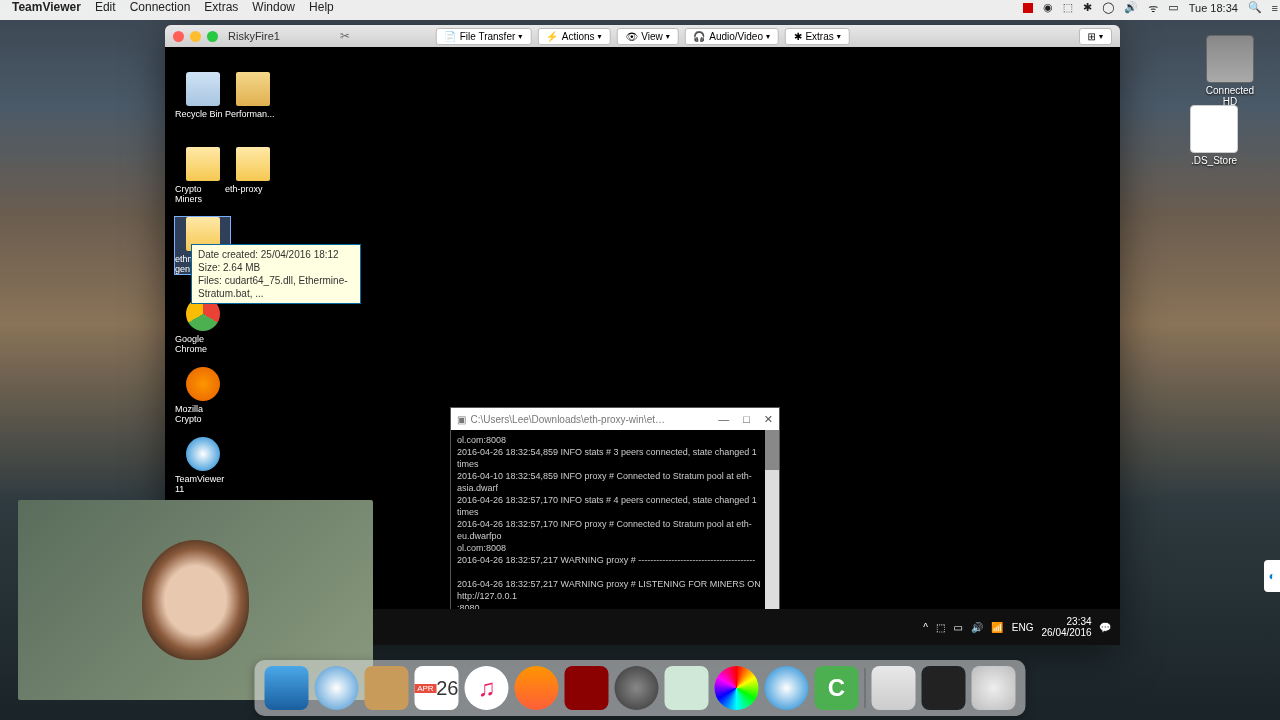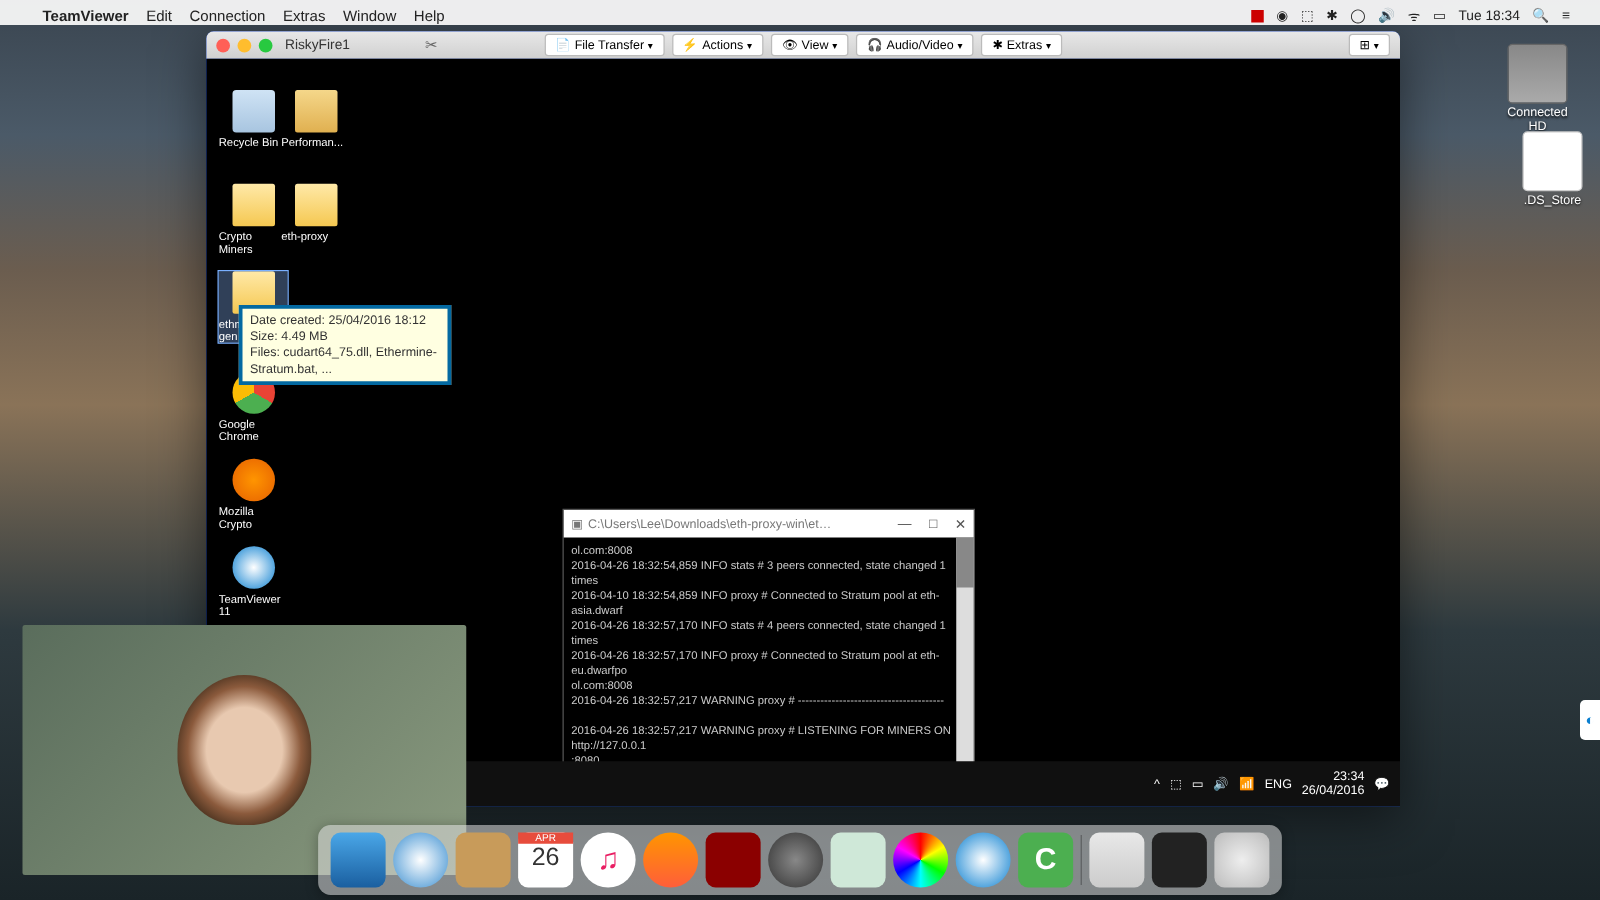--- a/index.html
+++ b/index.html
@@ -1,46 +1,46 @@
 <!DOCTYPE html>
 <html><head>
 <meta charset="utf-8">
 <style>
 * { margin:0; padding:0; box-sizing:border-box; font-family:-apple-system,"Helvetica Neue",Arial,sans-serif; }
 body { width:1280px; height:720px; overflow:hidden; position:relative; background:linear-gradient(180deg,#3a4550 0%,#4b5a68 15%,#6b5d4f 30%,#8a7358 45%,#2e3a3f 70%,#1a2428 100%); }
 
-.mac-menubar{position:absolute;top:0;left:0;right:0;height:20px;background:rgba(245,245,245,.96);display:flex;align-items:flex-end;padding:0 24px;font-size:12px;color:#222;z-index:10;}
+.mac-menubar{position:absolute;top:0;left:0;right:0;height:20px;background:rgba(245,245,245,.96);display:flex;align-items:flex-start;padding:0 2px;font-size:12px;color:#222;z-index:10;}
 .mac-menubar .apple{font-size:14px;margin-right:10px;}
 .mac-menubar .menu-item{margin-right:14px;cursor:default;}
 .mac-menubar .right{margin-left:auto;display:flex;align-items:center;gap:10px;font-size:11px;}
 .mac-menubar .right span{display:inline-block;}
 
 .mac-di{position:absolute;width:60px;text-align:center;color:#fff;font-size:10px;text-shadow:0 1px 2px #000;}
 .mac-di .ico{width:48px;height:48px;margin:0 auto 2px;border-radius:4px;}
 .hd-ico{background:linear-gradient(#888,#aaa);border:1px solid #666;}
 .file-ico{background:#fff;border:1px solid #ccc;}
 
-.tv-window{position:absolute;left:165px;top:25px;width:955px;height:620px;background:#1d4ed8;border-radius:6px 6px 0 0;box-shadow:0 10px 40px rgba(0,0,0,.5);overflow:hidden;}
+.tv-window{position:absolute;left:165px;top:25px;width:955px;height:620px;background:#737373;border-radius:6px 6px 0 0;box-shadow:0 10px 40px rgba(0,0,0,.5);overflow:hidden;}
 .tv-titlebar{height:22px;background:linear-gradient(#e8e8e8,#d0d0d0);display:flex;align-items:center;padding:0 8px;font-size:11px;position:relative;}
 .traffic{display:flex;gap:6px;margin-right:10px;}
 .traffic span{width:11px;height:11px;border-radius:50%;}
 .tr-red{background:#ff5f57;} .tr-yel{background:#ffbd2e;} .tr-grn{background:#28c940;}
 .tv-toolbar{position:absolute;left:50%;transform:translateX(-50%);display:flex;gap:6px;}
 .tv-tbtn{background:#fff;border:1px solid #bbb;border-radius:3px;padding:2px 8px;font-size:10px;display:flex;align-items:center;gap:3px;cursor:pointer;}
 .tv-tbtn .caret{font-size:8px;}
 .tv-title{font-size:11px;color:#333;}
 
 .remote{position:absolute;top:22px;left:0;right:0;bottom:0;background:#000;}
 .win-di{position:absolute;width:55px;color:#fff;font-size:9px;}
 .win-di .wico{width:34px;height:34px;margin:0 auto 3px;}
 .folder-ico{background:linear-gradient(#ffe9a8,#f5c851);border-radius:2px;}
 .bin-ico{background:linear-gradient(#cfe3f5,#a8c5e0);border-radius:3px;}
 .app-ico{border-radius:50%;}
 
-.tooltip{position:absolute;background:#ffffe1;border:3px solid #0369a1;font-size:10px;color:#333;padding:3px 6px;line-height:13px;z-index:5;}
+.tooltip{position:absolute;background:#ffffe1;border:1px solid #0369a1;font-size:10px;color:#333;padding:3px 6px;line-height:13px;z-index:5;}
 
 .cmd{position:absolute;background:#000;border:1px solid #555;}
 .cmd-title{height:22px;background:#fff;color:#777;font-size:10px;display:flex;align-items:center;padding:0 6px;}
 .cmd-title .cbtns{margin-left:auto;display:flex;gap:14px;color:#555;font-size:11px;}
 .cmd-body{padding:4px 6px;font-family:Consolas,monospace;font-size:9px;color:#ccc;line-height:12px;overflow:hidden;position:relative;}
 .cmd-scroll{position:absolute;right:0;top:0;bottom:0;width:14px;background:#ddd;}
 .cmd-thumb{position:absolute;right:0;top:0;width:14px;height:40px;background:#888;}
 
 .win-taskbar{position:absolute;bottom:0;left:0;right:0;height:36px;background:#101010;display:flex;align-items:center;padding:0 8px;color:#fff;font-size:10px;}
 .win-taskbar .tleft{display:flex;gap:12px;align-items:center;}
@@ -78,21 +78,21 @@
     <span>Tue 18:34</span>
     <span>🔍</span>
     <span>≡</span>
   </div>
 </div>
 
 <div class="mac-di" style="right:20px;top:35px;">
   <div class="ico hd-ico"></div>
   <span>Connected HD</span>
 </div>
-<div class="mac-di" style="right:8px;top:105px;">
+<div class="mac-di" style="right:36px;top:105px;">
   <div class="ico file-ico"></div>
   <span>.DS_Store</span>
 </div>
 
 <div class="tv-tab">◐</div>
 
 <div class="tv-window">
   <div class="tv-titlebar">
     <div class="traffic">
       <span class="tr-red"></span>
@@ -120,21 +120,21 @@
     <div class="win-di" style="left:10px;top:170px;background:rgba(120,160,220,.4);outline:1px solid #7ab0ff"><div class="wico folder-ico"></div><span>ethmin 41-gen</span></div>
     <div class="win-di" style="left:10px;top:250px"><div class="wico app-ico" style="background:conic-gradient(#ea4335 0 120deg,#4caf50 120deg 240deg,#fbbc05 240deg 360deg)"></div><span>Google Chrome</span></div>
     <div class="win-di" style="left:10px;top:320px"><div class="wico app-ico" style="background:radial-gradient(#ff9500,#e66000)"></div><span>Mozilla Crypto</span></div>
     <div class="win-di" style="left:10px;top:390px"><div class="wico app-ico" style="background:radial-gradient(#fff,#0a7fd0)"></div><span>TeamViewer 11</span></div>
     <div class="win-di" style="left:10px;top:455px">
         <div class="wico" style="background:#fff;display:flex;align-items:center;justify-content:center;color:#0061ff;font-size:18px">⬚</div>
       </div>
 
     <div class="tooltip" style="left:26px;top:197px;width:170px">
       <div>Date created: 25/04/2016 18:12</div>
-      <div>Size: 4.49 MB</div>
+      <div>Size: 2.64 MB</div>
       <div>Files: cudart64_75.dll, Ethermine-Stratum.bat, ...</div>
     </div>
 
     <div class="cmd" style="left:285px;top:360px;width:330px;height:225px">
       <div class="cmd-title">
         <span>▣</span>
         <span style="margin-left:4px;overflow:hidden;white-space:nowrap;text-overflow:ellipsis;max-width:200px">C:\Users\Lee\Downloads\eth-proxy-win\eth-proxy\eth-prox...</span>
         <div class="cbtns">
           <span>—</span>
           <span>□</span>
@@ -182,21 +182,21 @@
     </div>
   </div>
 </div>
 
 <div class="webcam"></div>
 
 <div class="dock">
   <div class="dicon" style="background:linear-gradient(#4aa7e8,#1a5fa0)"></div>
   <div class="dicon" style="background:radial-gradient(#fff,#3a8ed0);border-radius:50%"></div>
   <div class="dicon" style="background:#c89b5a"></div>
-  <div class="dicon" style="background:#fff;display:flex;flex-direction:column;align-items:center;justify-content:flex-start;font-size:8px">
+  <div class="dicon" style="background:#fff;display:flex;flex-direction:row;align-items:center;justify-content:space-between;font-size:8px">
       <div style="background:#e74c3c;color:#fff;width:100%;text-align:center">APR</div>
       <div style="font-size:20px;color:#333">26</div>
     </div>
   <div class="dicon" style="background:#fff;border-radius:50%;display:flex;align-items:center;justify-content:center;color:#e91e63;font-size:24px">♫</div>
   <div class="dicon" style="background:linear-gradient(#ff9500,#ff5e3a);border-radius:50%"></div>
   <div class="dicon" style="background:#8b0000"></div>
   <div class="dicon" style="background:radial-gradient(#888,#333);border-radius:50%"></div>
   <div class="dicon" style="background:#cfe8d8"></div>
   <div class="dicon" style="background:conic-gradient(red,yellow,lime,cyan,blue,magenta,red);border-radius:50%"></div>
   <div class="dicon" style="background:radial-gradient(#fff,#0a7fd0);border-radius:50%"></div>

